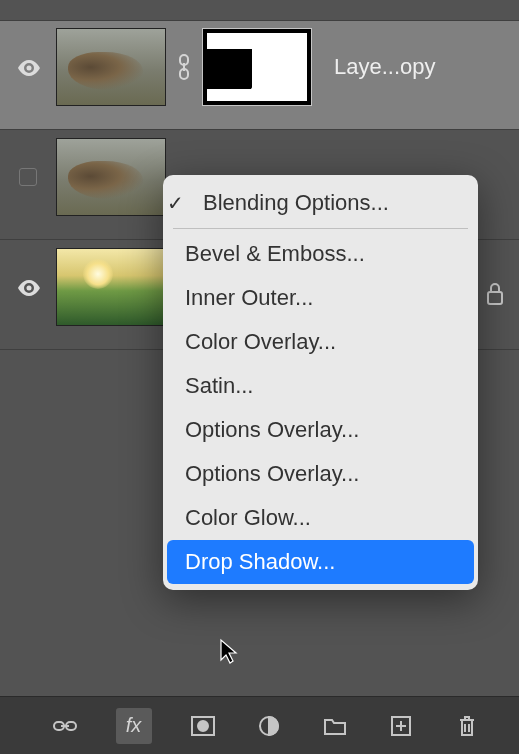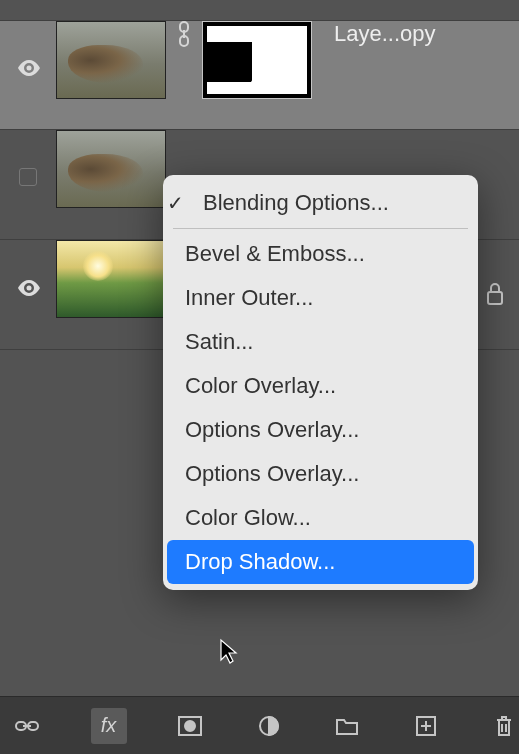--- a/index.html
+++ b/index.html
@@ -9,20 +9,21 @@
       font-family: -apple-system, BlinkMacSystemFont, "Helvetica Neue", Arial, sans-serif;
       position: relative;
       color: #ddd;
     }
     .layers {
       position: absolute;
       top: 20px; left: 0; right: 0;
     }
     .layer {
       display: flex;
+      align-items: center;
       height: 110px;
       padding: 0 12px 16px 8px;
       border-bottom: 1px solid #3f3f3f;
       position: relative;
       gap: 8px;
     }
     .layer.selected {
       background: #808080;
       border-top: 1px solid #3f3f3f;
     }
@@ -177,21 +178,21 @@
     }
     
     .toolbar {
       position: absolute;
       left: 0; right: 0; bottom: 0;
       height: 58px;
       background: #3a3a3a;
       border-top: 1px solid #2a2a2a;
       display: flex;
       align-items: center;
-      justify-content: space-between;
+      justify-content: center;
       gap: 36px;
       color: #c5c5c5;
       padding-left: 12px;
     }
     .tool-btn {
       width: 30px; height: 30px;
       display: flex;
       align-items: center;
       justify-content: center;
       cursor: pointer;
@@ -272,22 +273,22 @@
 </div>
 
 <div class="fx-menu">
   <div class="fx-item">
     <span class="fx-check">✓</span>
     <span style="margin-left:18px">Blending Options...</span>
   </div>
   <div class="fx-sep"></div>
   <div class="fx-item"><span>Bevel &amp; Emboss...</span></div>
   <div class="fx-item"><span>Inner Outer...</span></div>
+  <div class="fx-item"><span>Color Overlay...</span></div>
   <div class="fx-item"><span>Satin...</span></div>
-  <div class="fx-item"><span>Color Overlay...</span></div>
   <div class="fx-item"><span>Options Overlay...</span></div>
   <div class="fx-item"><span>Options Overlay...</span></div>
   <div class="fx-item"><span>Color Glow...</span></div>
   <div class="fx-item highlight"><span>Drop Shadow...</span></div>
 </div>
 
 <div class="cursor">
   <svg width="20" height="26" viewBox="0 0 20 26">
       <path d="M2 2 L2 22 L7 17 L11 25 L14 23 L10 15 L17 15 Z" fill="#000" stroke="#fff" stroke-width="1.2"></path>
     </svg>

